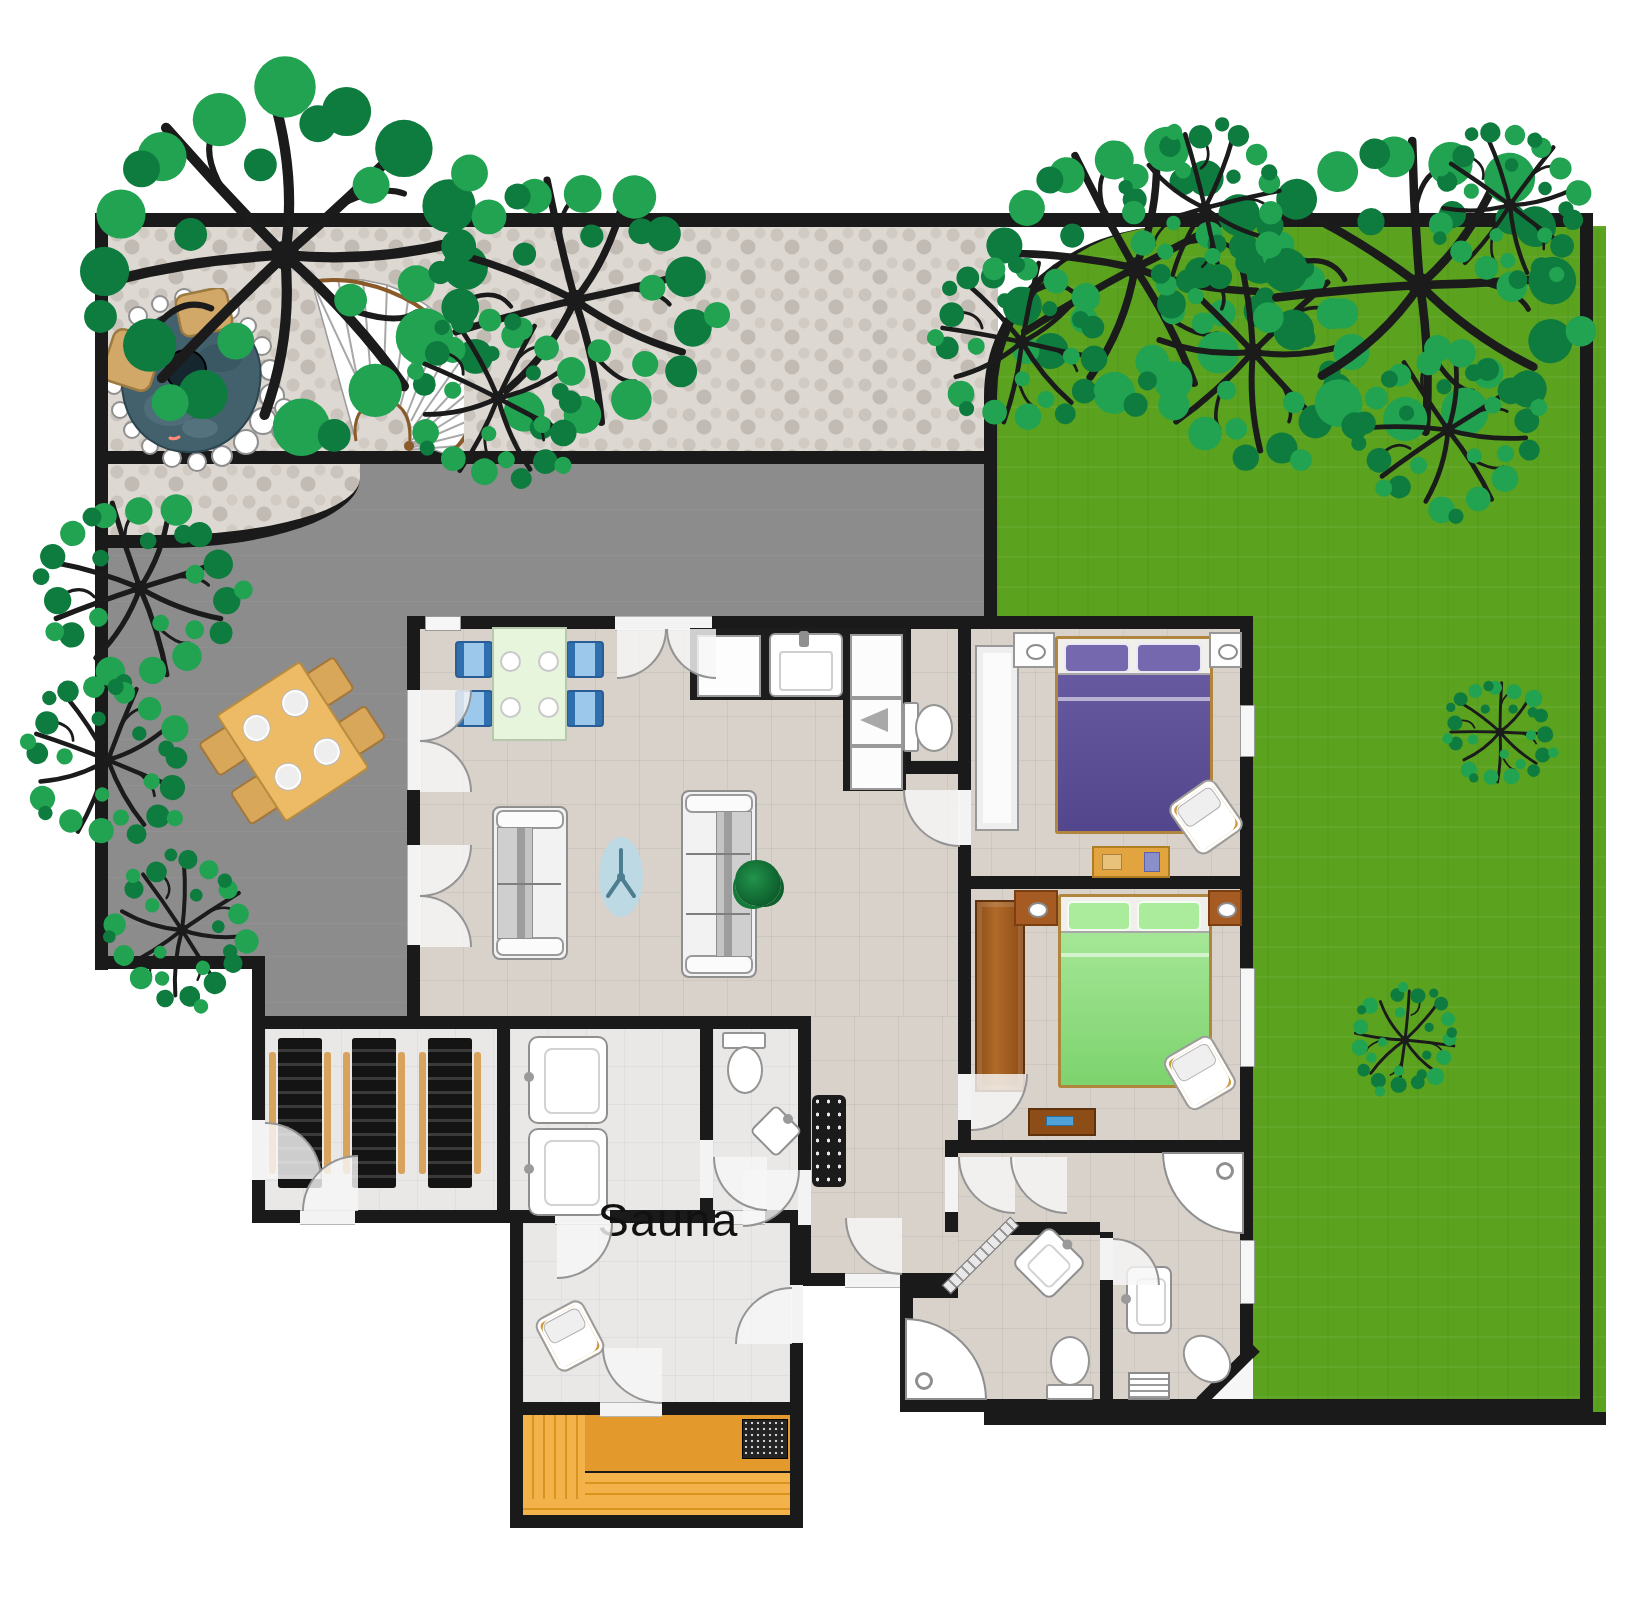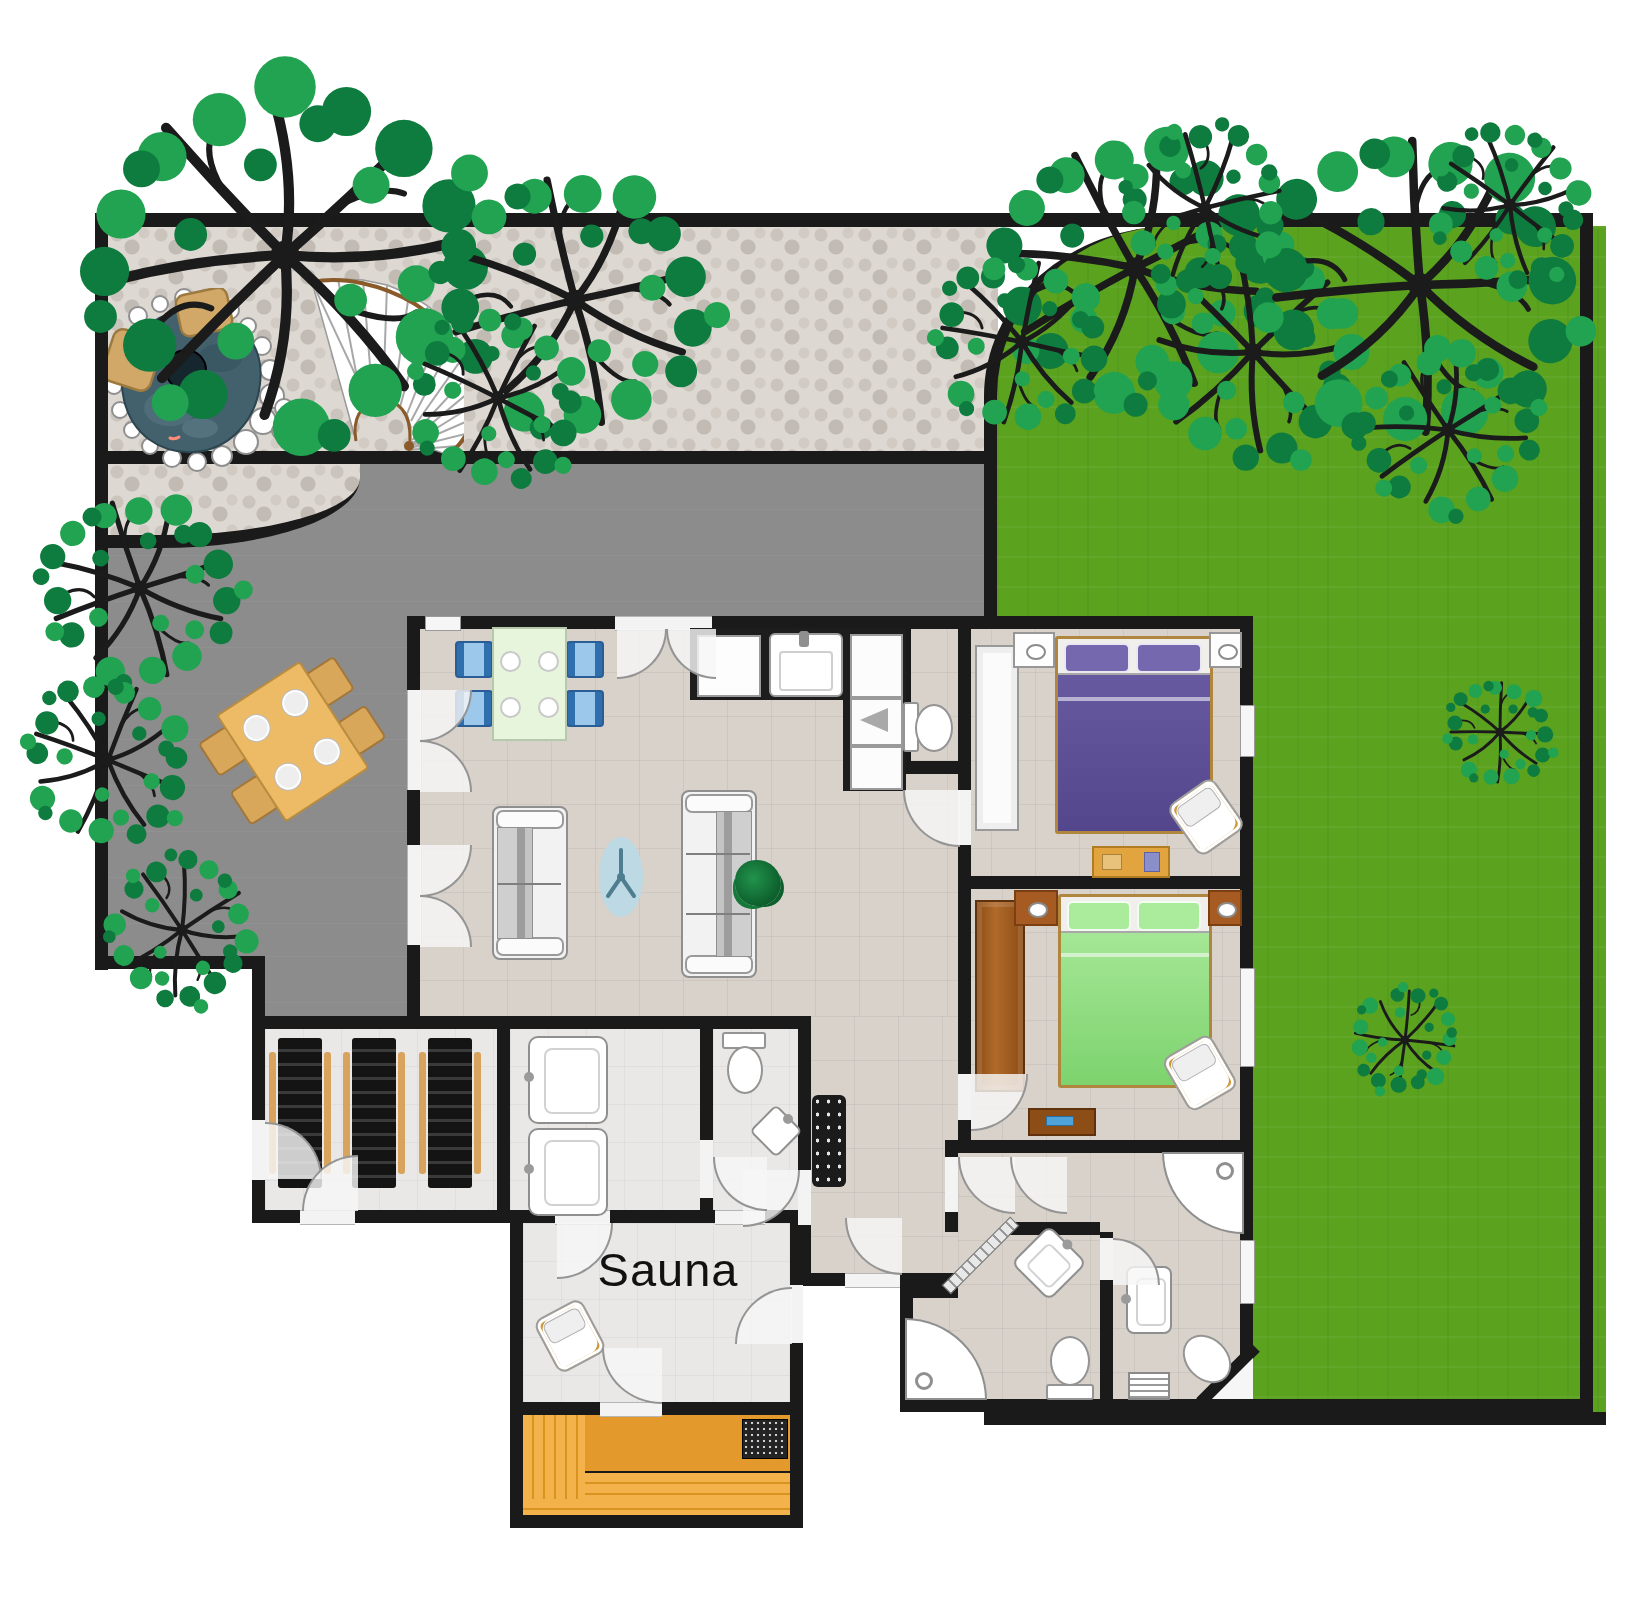--- a/index.html
+++ b/index.html
@@ -362,21 +362,21 @@
     <i style="left:-6px;top:34px"></i>
     <div class="ab" style="left:14px;top:10px;width:52px;height:62px;border:2px solid #d2d2d2;border-radius:8px"></div>
   </div>
 
   <div class="tnk" style="left:722px;top:1032px;width:40px;height:13px"></div>
   <div class="bwl" style="left:727px;top:1046px;width:32px;height:44px"></div>
   <div class="snk" style="left:757px;top:1112px;width:34px;height:34px;transform:rotate(45deg);border-radius:6px">
       <i style="left:12px;top:-5px"></i>
     </div>
 
-  <div class="sauna-label" style="left:523px;top:1242px;width:290px">Sauna</div>
+  <div class="sauna-label" style="left:523px;top:1192px;width:290px">Sauna</div>
   <div class="chair-g" style="left:543px;top:1306px;width:50px;height:56px;transform:rotate(-28deg)">
       <i></i>
     </div>
 
   <div class="shower" style="left:1162px;top:1152px;width:78px;height:78px;border-bottom-left-radius:100%">
       <i style="right:8px;top:8px"></i>
     </div>
   <div class="shower" style="left:905px;top:1318px;width:78px;height:78px;border-top-right-radius:100%">
       <i style="left:8px;bottom:8px"></i>
     </div>

